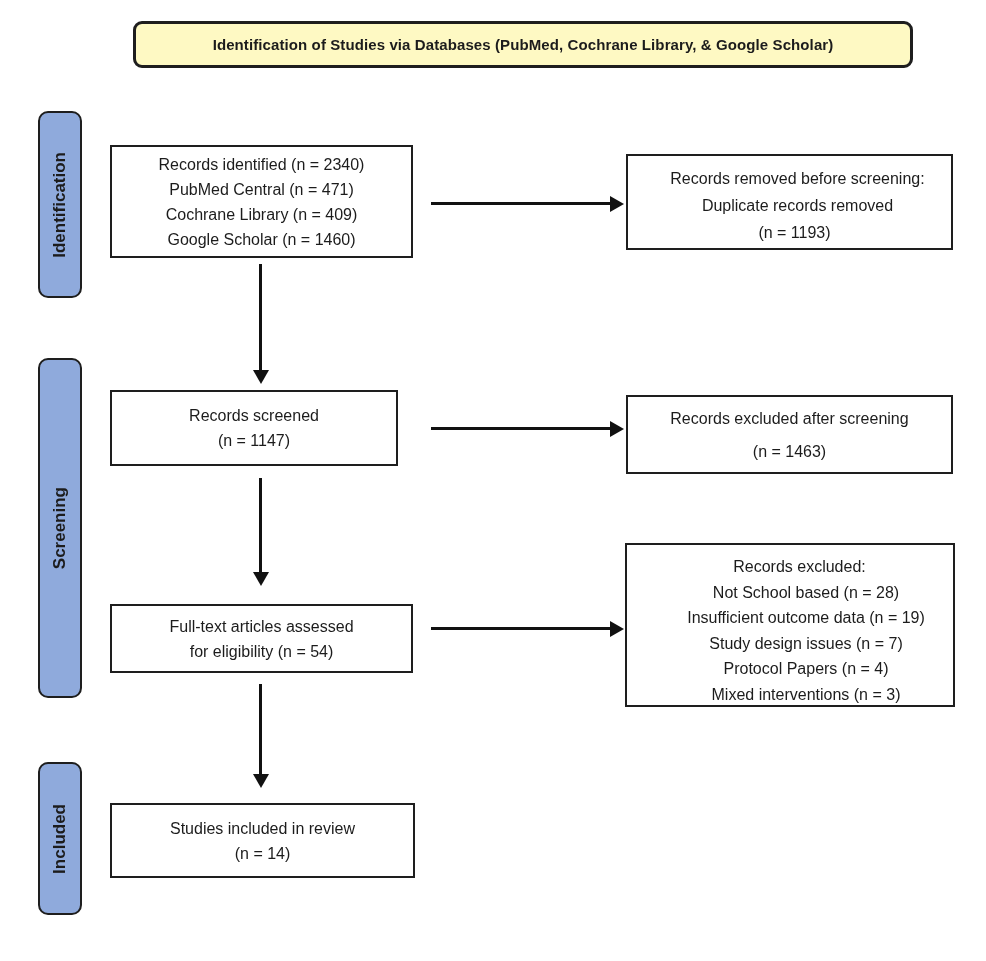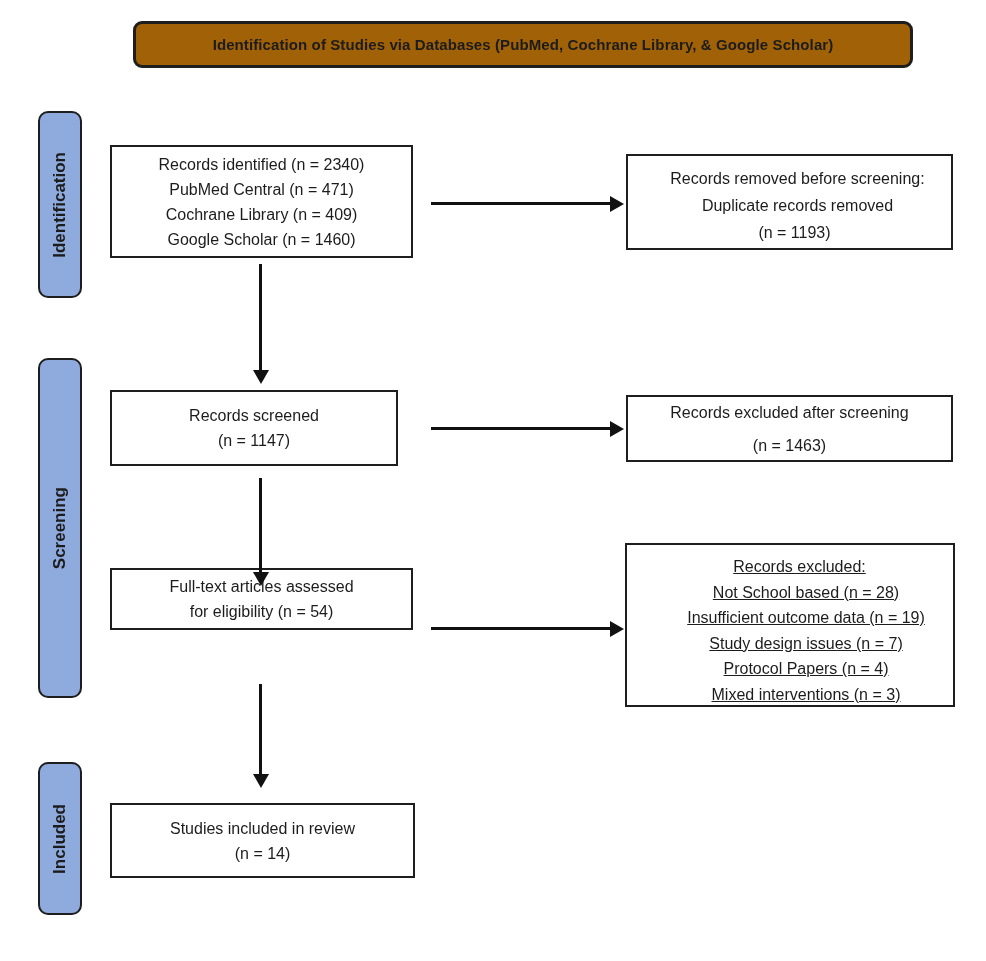--- a/index.html
+++ b/index.html
@@ -16,21 +16,21 @@
     overflow: hidden;
     color: #1c1c1c;
   }
   
   .banner {
     position: absolute;
     left: 133px;
     top: 21px;
     width: 780px;
     height: 47px;
-    background: #a16207;
+    background: #fef9c3;
     border: 3px solid #1e1e1e;
     border-radius: 9px;
     display: flex;
     align-items: center;
     justify-content: center;
     font-weight: bold;
     font-size: 15px;
     letter-spacing: 0.1px;
     box-sizing: border-box;
     text-align: center;
@@ -71,26 +71,26 @@
     display: flex;
     flex-direction: column;
     align-items: center;
     justify-content: center;
     text-align: left;
   }
   .box.leftalign { text-align: center; }
 
   .box.records-identified { left: 110px; top: 145px; width: 303px; height: 113px; line-height: 25px; }
   .box.records-screened   { left: 110px; top: 390px; width: 288px; height: 76px; }
-  .box.fulltext           { left: 110px; top: 568px; width: 303px; height: 62px; }
+  .box.fulltext           { left: 110px; top: 604px; width: 303px; height: 69px; }
   .box.studies-included   { left: 110px; top: 803px; width: 305px; height: 75px; }
 
   .box.removed-before  { left: 626px; top: 154px; width: 327px; height: 96px; padding: 9px 6px 0 22px; line-height: 27px; }
-  .box.excluded-after  { left: 626px; top: 395px; width: 327px; height: 67px; gap: 8px; }
-  .box.excluded-full   { left: 625px; top: 543px; width: 330px; height: 164px; padding: 9px 4px 0 23px; line-height: 25.5px; text-decoration: underline; }
+  .box.excluded-after  { left: 626px; top: 395px; width: 327px; height: 79px; gap: 8px; }
+  .box.excluded-full   { left: 625px; top: 543px; width: 330px; height: 164px; padding: 9px 4px 0 23px; line-height: 25.5px; }
 
   .box .dedent { margin-left: -6px; }
   .box .indent { margin-left: 13px; }
 
   
   .varrow {
     position: absolute;
     width: 3px;
     background: #111111;
   }

